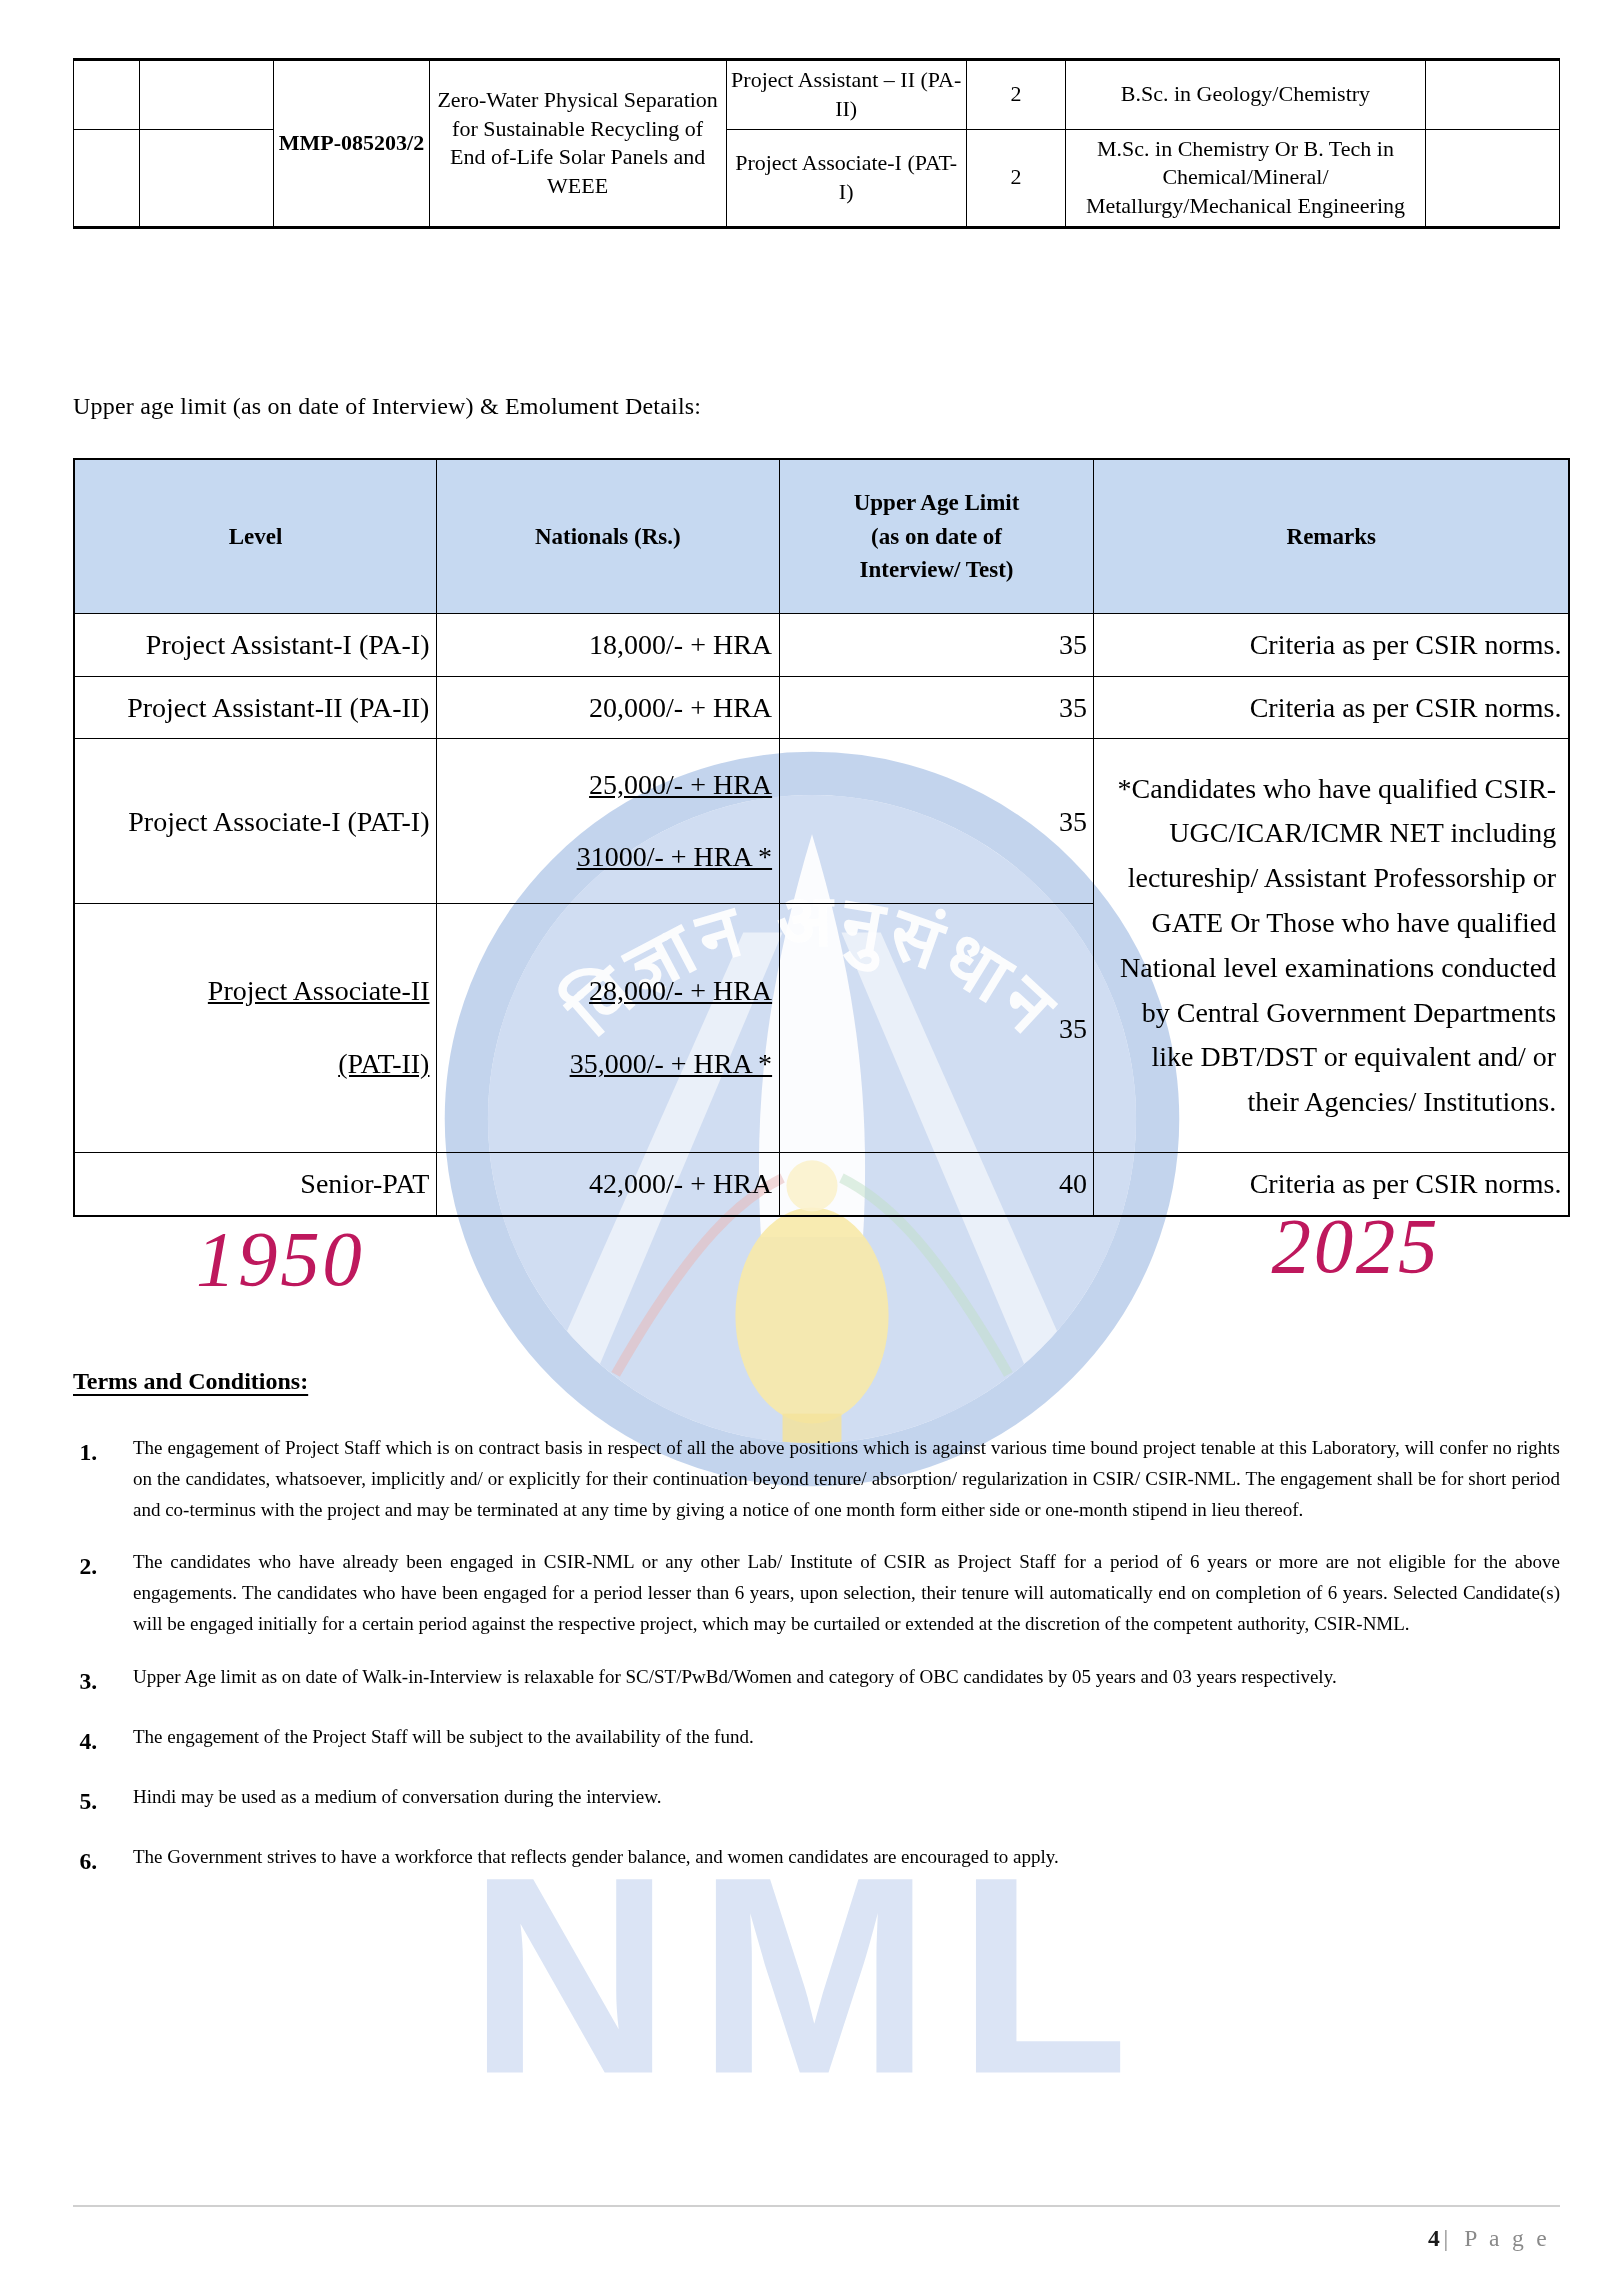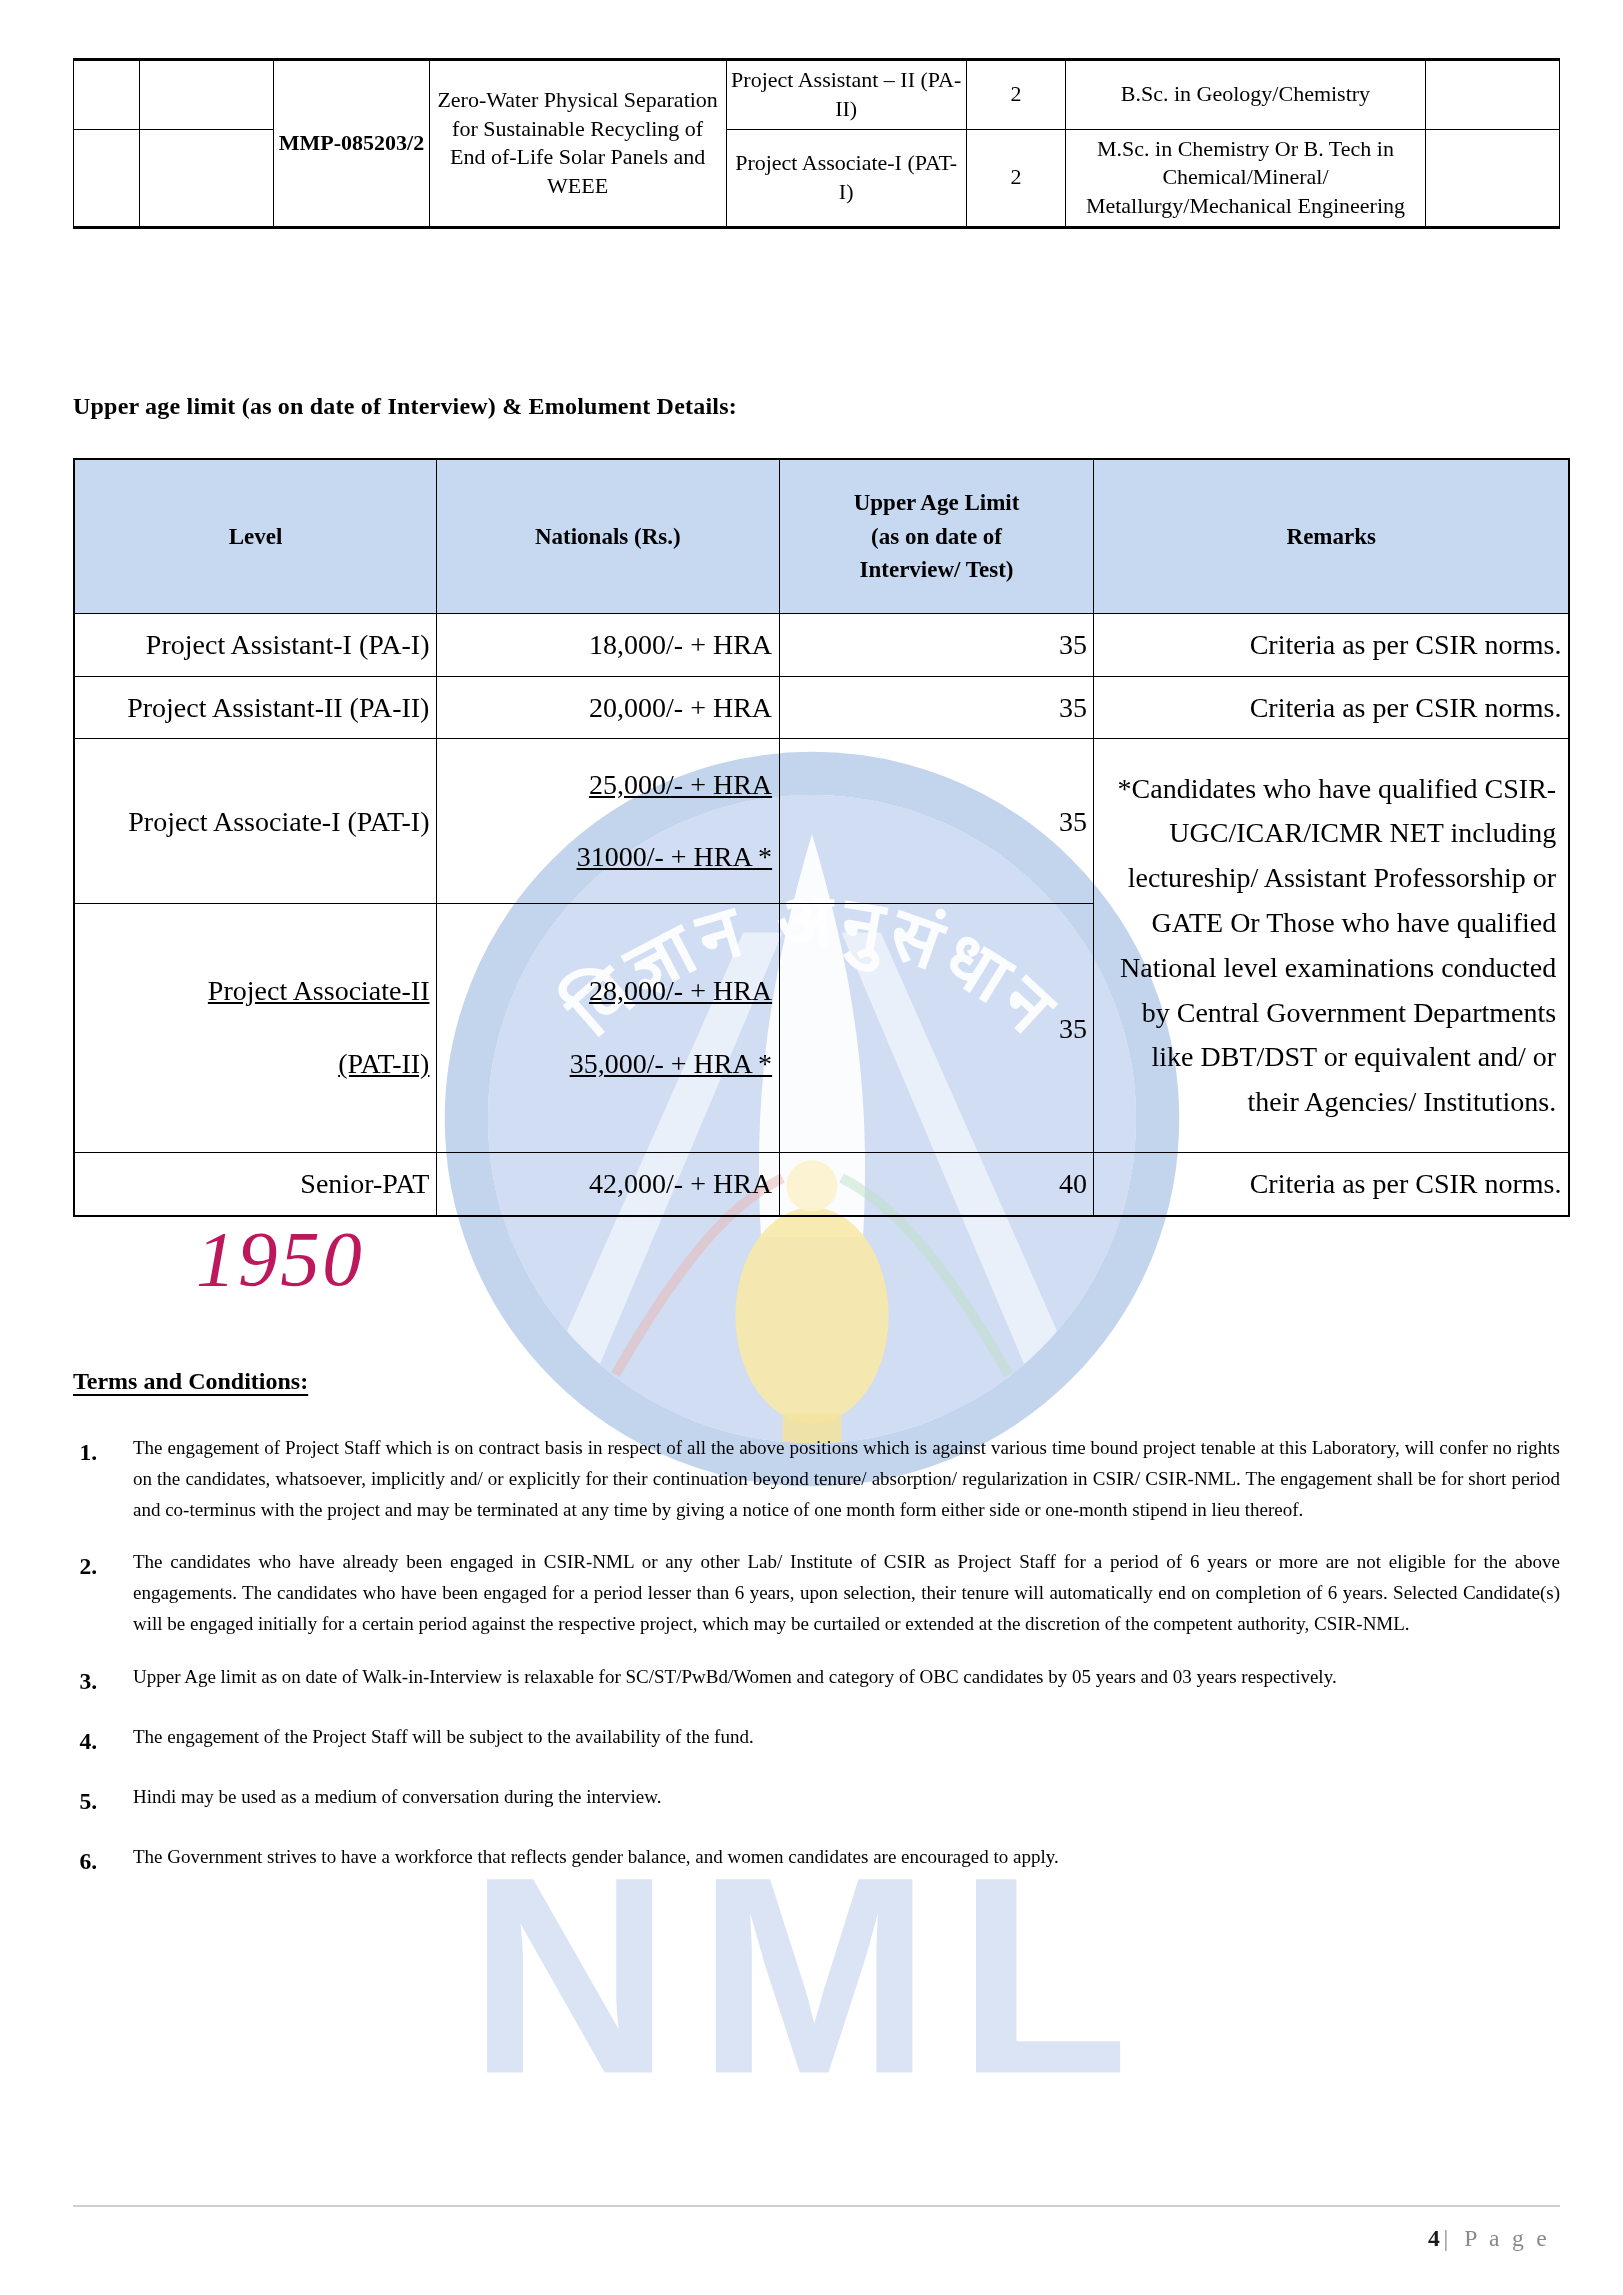--- a/index.html
+++ b/index.html
@@ -93,21 +93,21 @@
   .c-no     { width: 51px; }
   .c-qual   { width: 208px; }
   .c-exp    { width: 72px; }
 
   
   .section-heading {
     position: absolute;
     left: 73px;
     top: 393px;
     font-size: 24px;
-    font-weight: bold;
+    font-weight: normal;
     letter-spacing: 0.2px;
     z-index: 2;
   }
 
   
   .tbl-emol {
     position: absolute;
     left: 73px;
     top: 458px;
     width: 1497px;
@@ -251,20 +251,21 @@
       </g>
 
       <path id="arcTop" d="M 215 470 A 300 300 0 0 1 785 470" fill="none"></path>
       <text font-family="'Liberation Sans', sans-serif" font-size="74" font-weight="bold" fill="#ffffff" opacity=".92" letter-spacing="6">
         <textPath href="#arcTop" startOffset="50%" text-anchor="middle">विज्ञान अनुसंधान</textPath>
       </text>
     </svg>
 
     <div class="wm-nml">NML</div>
     <div class="wm-year left">1950</div>
+    <div class="wm-year right">2025</div>
   </div>
 
   <table class="tbl-positions">
     <tbody>
       <tr>
         <td class="c-sl"></td>
         <td class="c-cat"></td>
         <td class="c-code bold" rowspan="2">MMP-085203/2</td>
         <td class="c-title" rowspan="2">Zero-Water Physical Separation for Sustainable Recycling of End of-Life Solar Panels and WEEE</td>
         <td class="c-post">Project Assistant – II (PA-II)</td>

